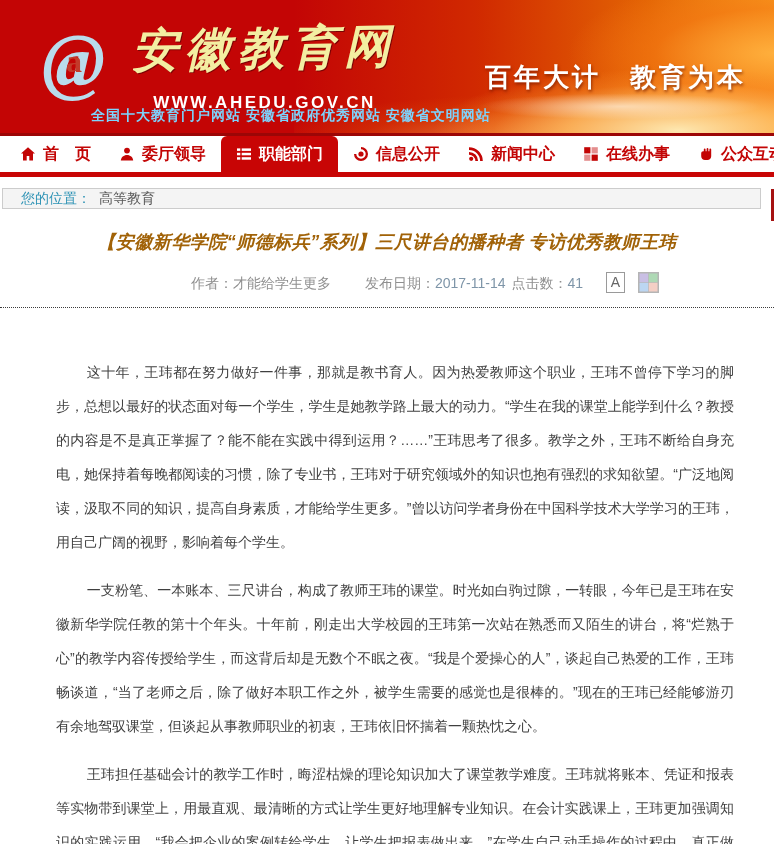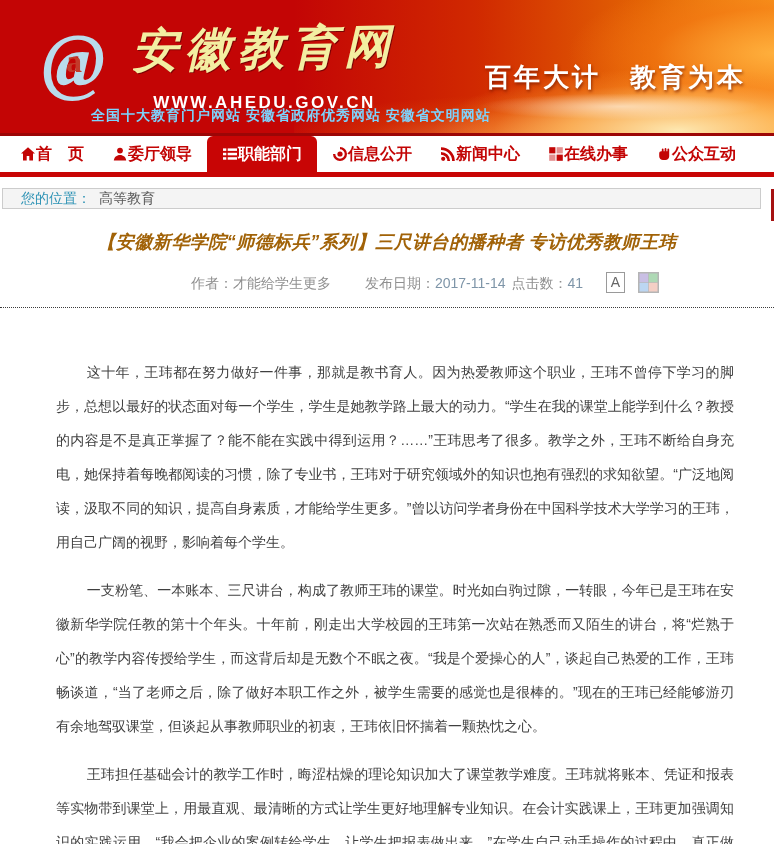--- a/index.html
+++ b/index.html
@@ -20,21 +20,21 @@
   .logo-row { position:absolute; left:42px; top:22px; display:flex; align-items:flex-start; z-index:2; }
   .logo-at { width:76px; height:80px; }
   .logo-text-block { margin-left:14px; }
   .site-name { color:#f3eea2; font-size:46px; font-weight:bold; font-style:italic; letter-spacing:7px; line-height:52px; text-shadow:1px 1px 0 #7a0404; transform:rotate(-1deg); }
   .site-url { color:#ffffff; font-size:17px; font-weight:bold; letter-spacing:2.5px; text-align:center; margin-top:19px; }
   .header-slogan { position:absolute; right:28px; top:60px; z-index:2; color:#fff; font-size:26px; font-weight:bold; letter-spacing:3px; text-shadow:1px 2px 3px rgba(110,25,0,.65); }
   .badges { position:absolute; left:54px; bottom:8px; z-index:2; color:#7dd3fc; font-size:14px; font-weight:bold; letter-spacing:1px;margin-left:37px; }
 
   
   .main-nav { display:flex; align-items:stretch; height:36px; background:#fff; color:#c30505; font-weight:bold; font-size:16px; overflow:hidden; white-space:nowrap; }
-  .nav-item { display:flex; align-items:center; padding:0 13px; margin-left:2px; color:#c30505; cursor:pointer; }
+  .nav-item { display:flex; align-items:center; gap:7px; padding:0 13px; margin-left:2px; color:#c30505; cursor:pointer; }
   .nav-item:first-child { margin-left:7px; }
   .nav-item.active { background:#c80505; color:#fff; border-radius:6px 6px 0 0; padding:0 15px; }
   .nav-icon { display:inline-flex; width:16px; height:16px; }
   .nav-icon svg { width:16px; height:16px; fill:currentColor; }
   .nav-underbar { height:5px; background:#c80505; }
 
   
   .breadcrumb { margin:11px 13px 0 2px; height:21px; background:#f4f4f4; border:1px solid #ccc; display:flex; align-items:center; padding-left:18px; font-size:14px; }
   .crumb-label { color:#2e93b5; }
   .crumb-value { color:#555; margin-left:8px; cursor:pointer; }

